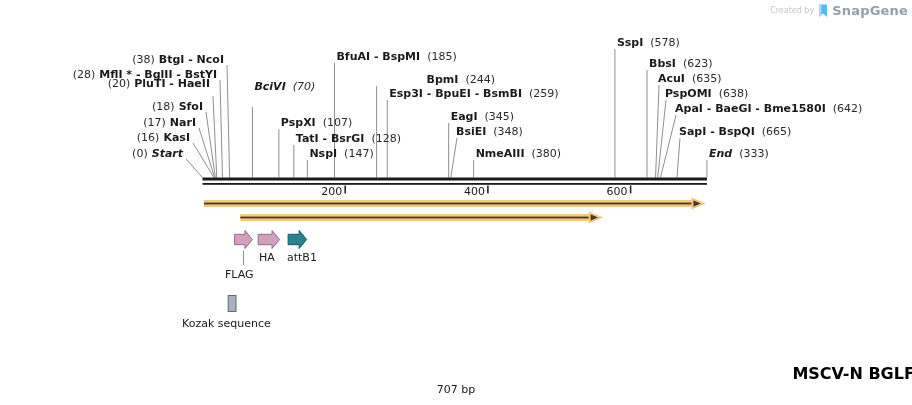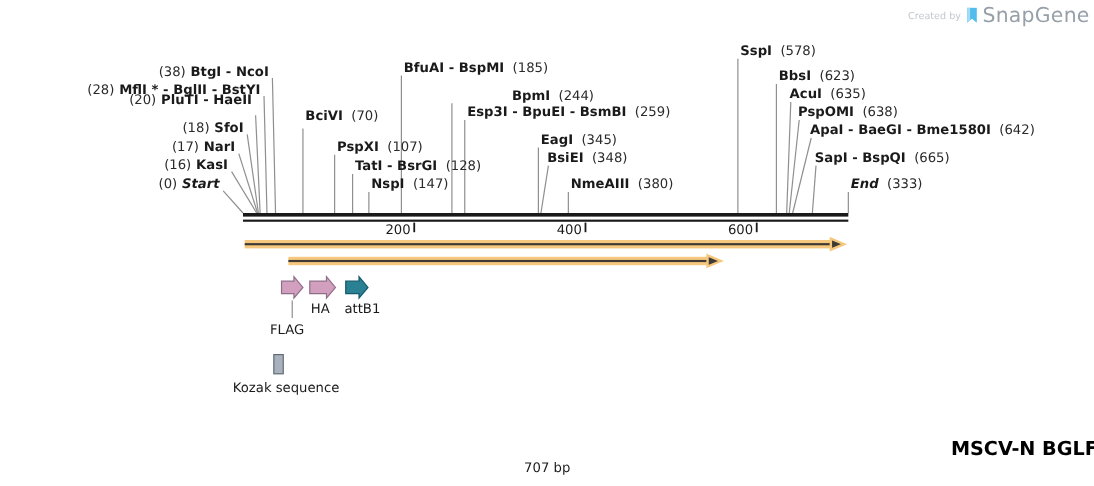--- a/index.html
+++ b/index.html
@@ -16,21 +16,21 @@
   .enzyme-label .num{font-weight:normal;color:#2a2a2a;}
   .num-gap-r{margin-right:4px;}
   .num-gap-l{margin-left:7px;}
   .italic .name{font-style:italic;}
   .ruler-label{position:absolute;font-size:11px;line-height:12px;color:#1a1a1a;}
   .feature-label{position:absolute;font-size:11px;line-height:13px;color:#1a1a1a;white-space:nowrap;}
   .title-line{position:absolute;left:14px;width:100%;text-align:right;font-size:16px;font-weight:bold;color:#000;}
   .subtitle-line{position:absolute;left:0;width:100%;text-align:center;font-size:11px;color:#1a1a1a;}
   .watermark{position:absolute;top:3px;right:4px;display:flex;align-items:center;gap:4px;}
   .watermark .createdby{font-size:8px;color:#c3c8ce;}
-  .watermark .brand{font-size:17px;font-weight:400;color:#97a0a8;letter-spacing:0.2px;}
+  .watermark .brand{font-size:13px;font-weight:700;color:#97a0a8;letter-spacing:0.2px;}
 </style>
 </head>
 <body>
 
 <div class="canvas">
 
   <div class="watermark">
     <span class="createdby">Created by</span>
     <span style="display:inline-flex;">
       <svg width="10" height="14" viewBox="0 0 10 14">
@@ -85,21 +85,21 @@
     </svg>
 
   <div id="labels">
       <div class="enzyme-label italic" style="right: 729px; top: 147px; text-align: right;"><span class="num num-gap-r">(0)</span><span class="name">Start</span></div>
       <div class="enzyme-label" style="right: 722px; top: 131px; text-align: right;"><span class="num num-gap-r">(16)</span><span class="name">KasI</span></div>
       <div class="enzyme-label" style="right: 716px; top: 116px; "><span class="num num-gap-r">(17)</span><span class="name">NarI</span></div>
       <div class="enzyme-label" style="right: 709px; top: 100px; text-align: right;"><span class="num num-gap-r">(18)</span><span class="name">SfoI</span></div>
       <div class="enzyme-label" style="right: 702px; top: 77px; text-align: right;"><span class="num num-gap-r">(20)</span><span class="name">PluTI - HaeII</span></div>
       <div class="enzyme-label" style="right: 695px; top: 68px; text-align: right;"><span class="num num-gap-r">(28)</span><span class="name">MflI * - BglII - BstYI</span></div>
       <div class="enzyme-label" style="right: 688px; top: 53px; text-align: right;"><span class="num num-gap-r">(38)</span><span class="name">BtgI - NcoI</span></div>
-      <div class="enzyme-label" style="left: 254.445px; top: 90px;"><span class="name">BciVI</span><span class="num num-gap-l">(70)</span></div>
+      <div class="enzyme-label" style="left: 254.445px; top: 80px; font-style: italic;"><span class="name">BciVI</span><span class="num num-gap-l">(70)</span></div>
       <div class="enzyme-label" style="left: 280.844px; top: 116px;"><span class="name">PspXI</span><span class="num num-gap-l">(107)</span></div>
       <div class="enzyme-label" style="left: 295.828px; top: 132px;"><span class="name">TatI - BsrGI</span><span class="num num-gap-l">(128)</span></div>
       <div class="enzyme-label" style="left: 309.385px; top: 147px;"><span class="name">NspI</span><span class="num num-gap-l">(147)</span></div>
       <div class="enzyme-label" style="left: 336.498px; top: 50px;"><span class="name">BfuAI - BspMI</span><span class="num num-gap-l">(185)</span></div>
       <div class="enzyme-label" style="left: 378.594px; top: 73px; padding-left: 48px;"><span class="name">BpmI</span><span class="num num-gap-l">(244)</span></div>
       <div class="enzyme-label" style="left: 389.296px; top: 87px;"><span class="name">Esp3I - BpuEI - BsmBI</span><span class="num num-gap-l">(259)</span></div>
       <div class="enzyme-label" style="left: 450.658px; top: 110px;"><span class="name">EagI</span><span class="num num-gap-l">(345)</span></div>
       <div class="enzyme-label" style="left: 456px; top: 125px;"><span class="name">BsiEI</span><span class="num num-gap-l">(348)</span></div>
       <div class="enzyme-label" style="left: 475.63px; top: 147px;"><span class="name">NmeAIII</span><span class="num num-gap-l">(380)</span></div>
       <div class="enzyme-label" style="left: 616.903px; top: 36px;"><span class="name">SspI</span><span class="num num-gap-l">(578)</span></div>
@@ -108,18 +108,18 @@
       <div class="enzyme-label" style="left: 665px; top: 87px;"><span class="name">PspOMI</span><span class="num num-gap-l">(638)</span></div>
       <div class="enzyme-label" style="left: 675px; top: 102px;"><span class="name">ApaI - BaeGI - Bme1580I</span><span class="num num-gap-l">(642)</span></div>
       <div class="enzyme-label" style="left: 679px; top: 125px;"><span class="name">SapI - BspQI</span><span class="num num-gap-l">(665)</span></div>
       <div class="enzyme-label italic" style="left: 708.944px; top: 147px;"><span class="name">End</span><span class="num num-gap-l">(333)</span></div>
       <div class="ruler-label" style="right: 569.8px; top: 186px;">200</div>
       <div class="ruler-label" style="right: 427.1px; top: 186px;">400</div>
       <div class="ruler-label" style="right: 284.4px; top: 186px;">600</div>
       <div class="feature-label" style="left: 225px; top: 268px;">FLAG</div>
       <div class="feature-label" style="left: 259px; top: 251px;">HA</div>
       <div class="feature-label" style="left: 287px; top: 251px;">attB1</div>
-      <div class="feature-label" style="left: 194px; top: 317px;">Kozak sequence</div>
+      <div class="feature-label" style="left: 182px; top: 317px;">Kozak sequence</div>
     </div>
 
   <div class="title-line" style="top:364px;">MSCV-N BGLF3</div>
   <div class="subtitle-line" style="top:383px;">707 bp</div>
 </div>
 
 </body></html>

